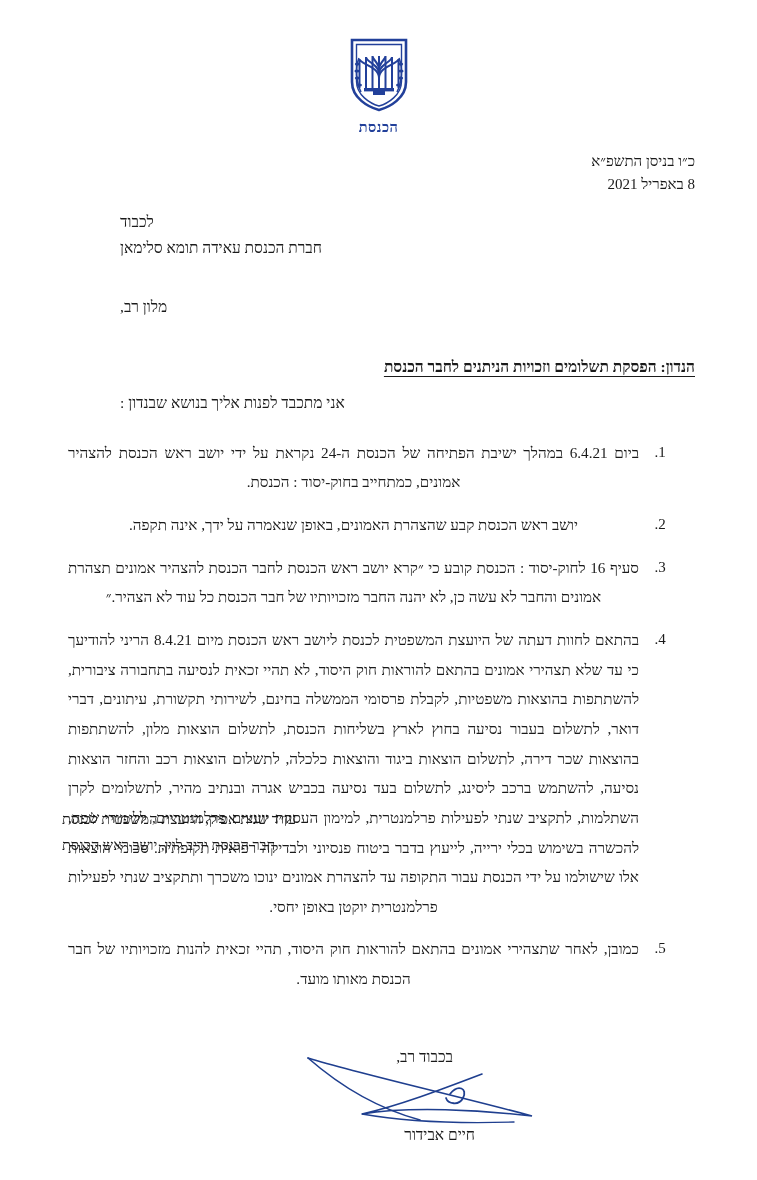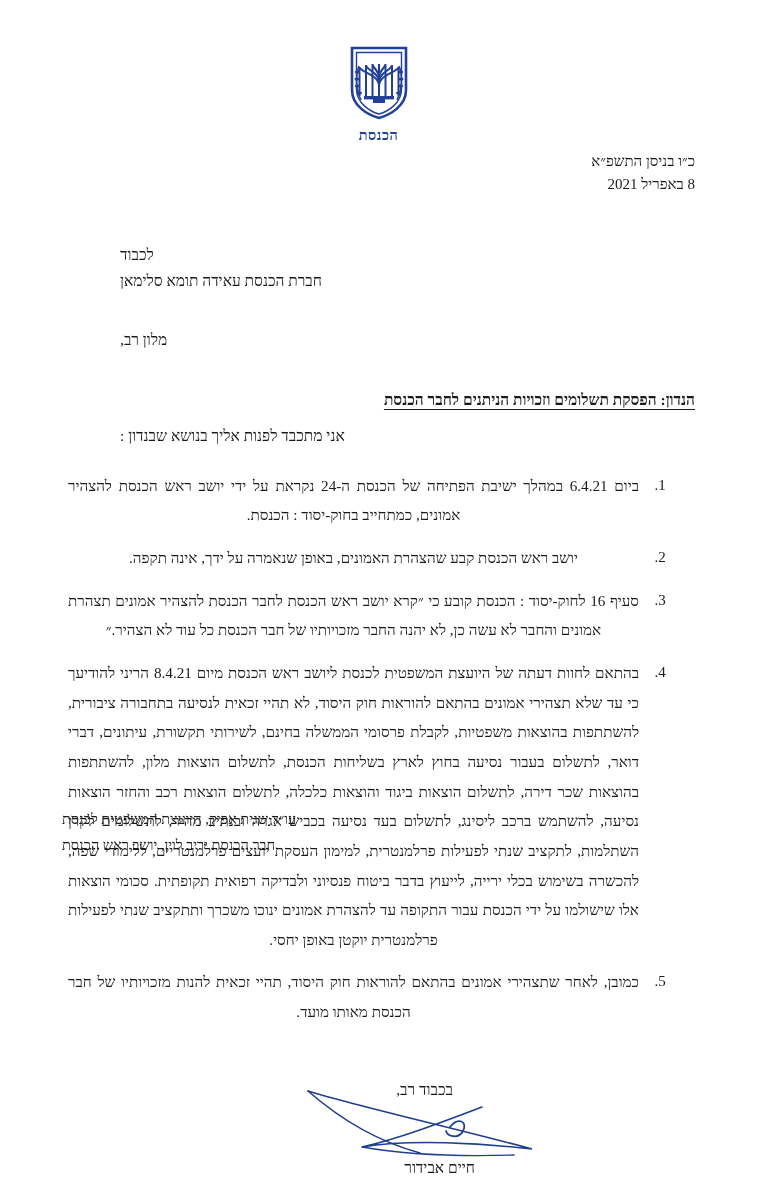--- a/index.html
+++ b/index.html
@@ -13,21 +13,21 @@
     font-family: "Liberation Serif", "DejaVu Serif", serif;
     color: #1a1a1a;
     position: relative;
     overflow: hidden;
   }
   .page {
     position: relative;
     width: 757px;
     height: 892px;
     box-sizing: border-box;
-    padding: 16px 62px;
+    padding: 8px 62px;
   }
 
   
   .letterhead {
     text-align: center;
     padding-top: 28px;
   }
   .emblem {
     display: inline-block;
     width: 62px;
@@ -50,21 +50,21 @@
     position: absolute;
     right: 62px;
     top: 150px;
     font-size: 15px;
     line-height: 1.55;
     direction: rtl;
   }
 
   
   .addressee {
-    margin-top: 97px;
+    margin-top: 72px;
     text-align: left;
     direction: rtl;
     font-size: 15.5px;
     line-height: 1.7;
     padding-left: 58px;
   }
   .addressee .to { display:block; }
   .addressee .name {
     display: inline-block;
     text-underline-offset: 3px;

